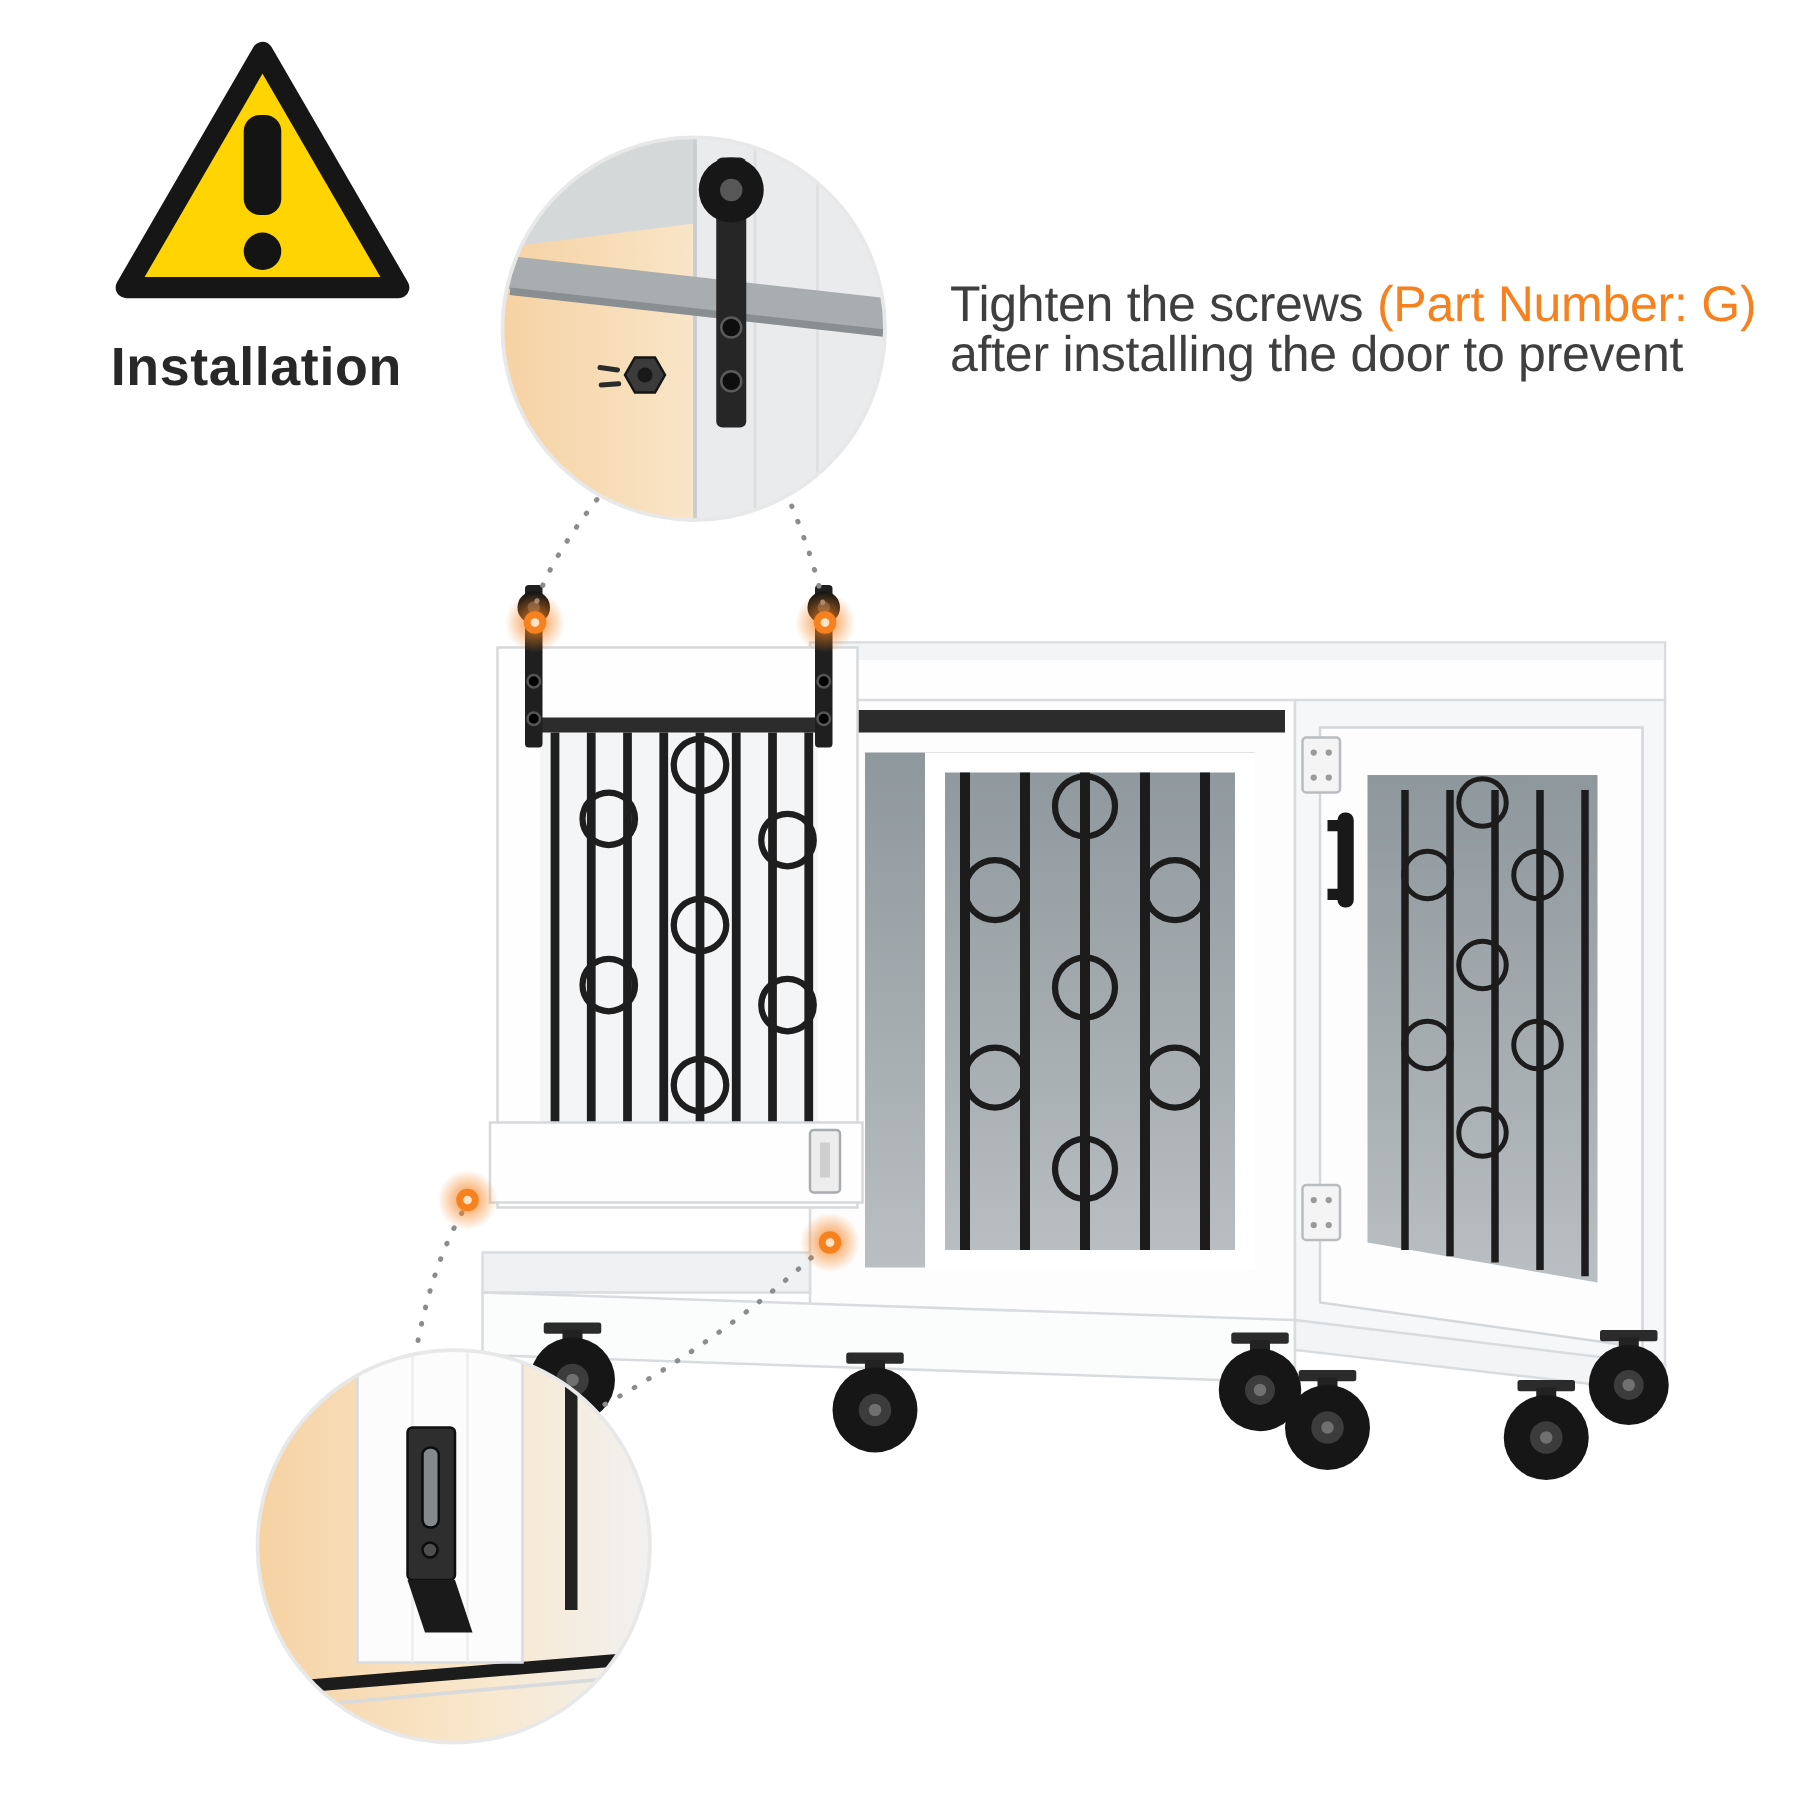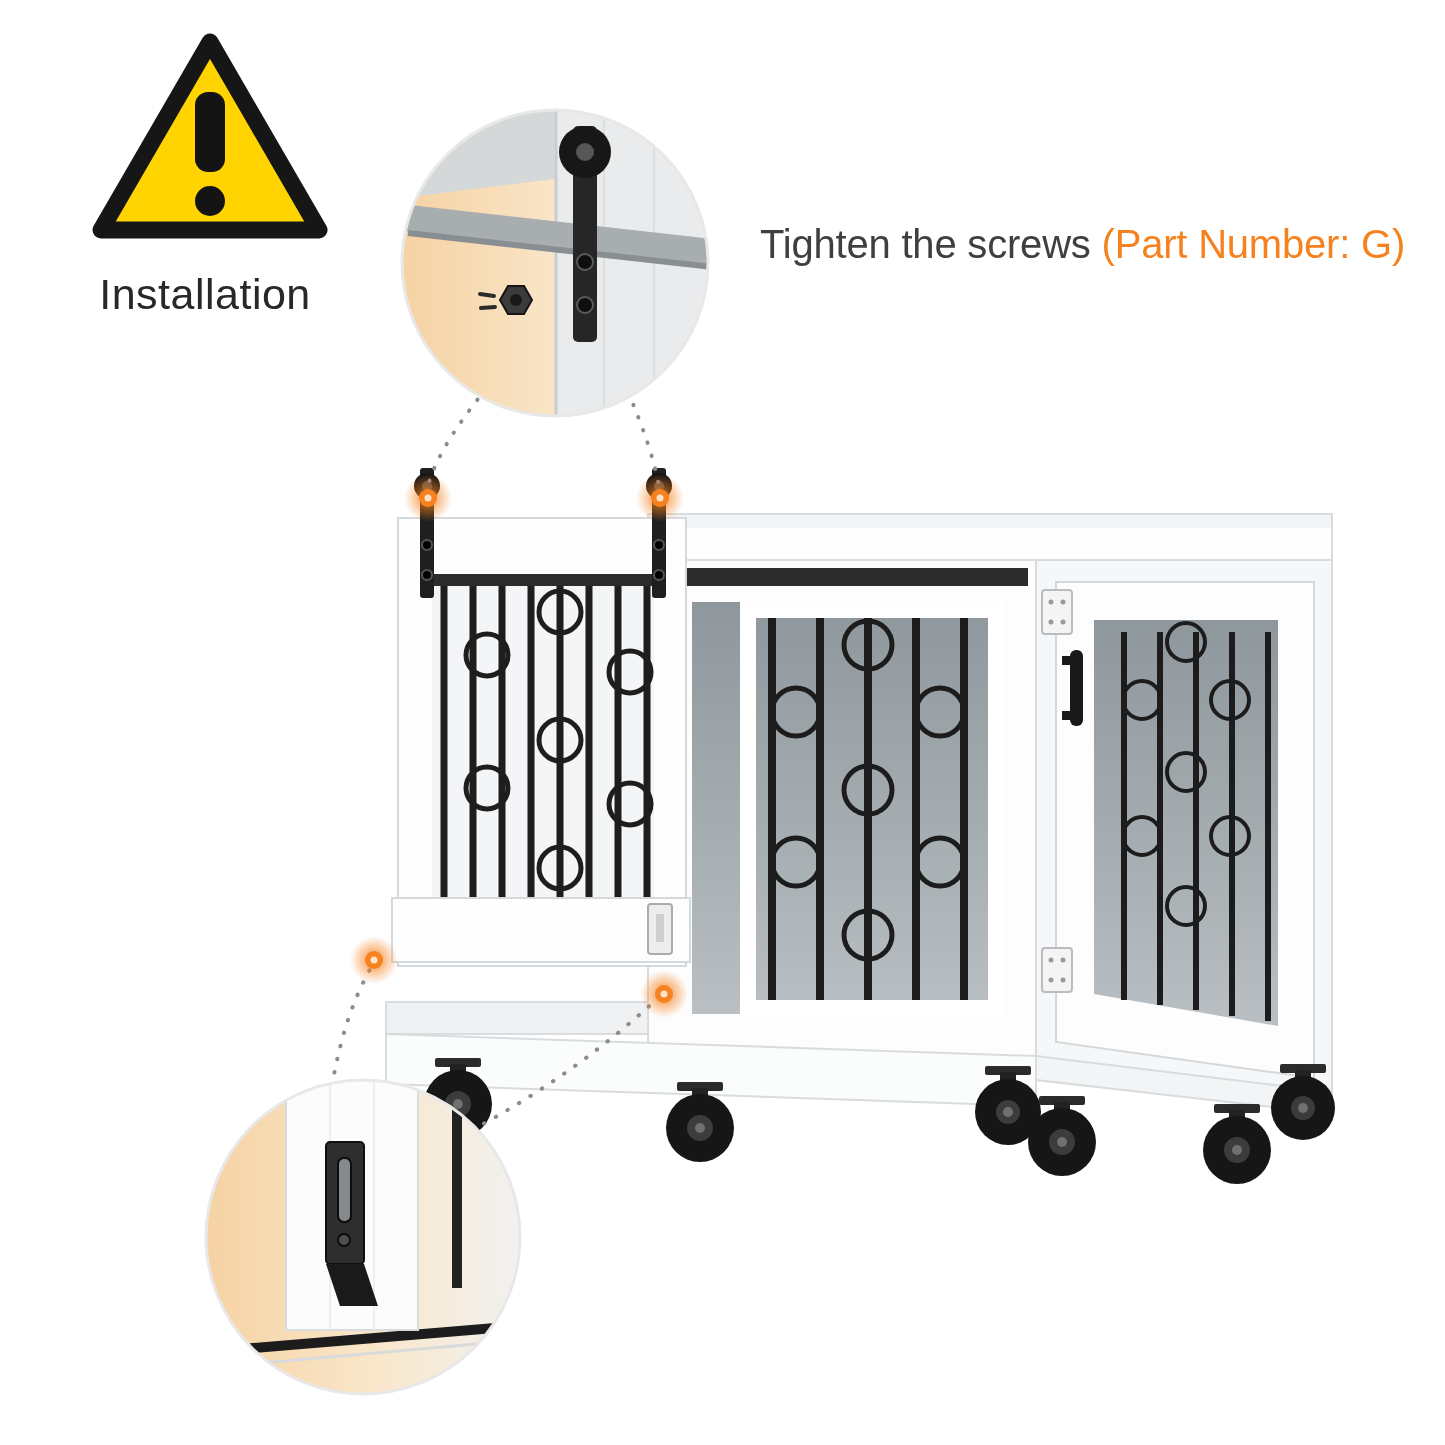--- a/index.html
+++ b/index.html
@@ -6,21 +6,21 @@
   html,body{width:1445px;height:1445px}
   body{
     background:#ffffff;
     font-family:"Liberation Sans",sans-serif;
     position:relative;
     overflow:hidden;
   }
   .stage{position:absolute;left:0;top:0;width:1445px;height:1445px}
   .title{
     position:absolute;left:38px;top:268px;width:334px;
-    text-align:center;font-weight:normal;font-size:43px;line-height:53px;
+    text-align:center;font-weight:bold;font-size:43px;line-height:53px;
     color:#282828;letter-spacing:.5px;
   }
   .tip{
     position:absolute;font-size:40px;font-weight:normal;line-height:40px;
     color:#3f3f3f;letter-spacing:-.2px;white-space:nowrap;
   }
   .tip-screws{left:760px;top:224px}
   .tip-iron{left:566px;top:1192px}
   .hl{color:var(--accent-orange,#F5821F)}
 </style>
@@ -300,16 +300,17 @@
     <circle cx="210" cy="201" r="15" fill="#141414"></circle>
   </g>
 </svg>
 
 <div class="title">
   <div>Installation</div>
 </div>
 
 <div class="tip tip-screws">
   <div><span>Tighten the screws </span><span class="hl">(Part Number: G)</span></div>
+  <div>after installing the door to prevent</div>
 </div>
 
 <div class="tip tip-iron">
 </div>
 
 </body></html>

